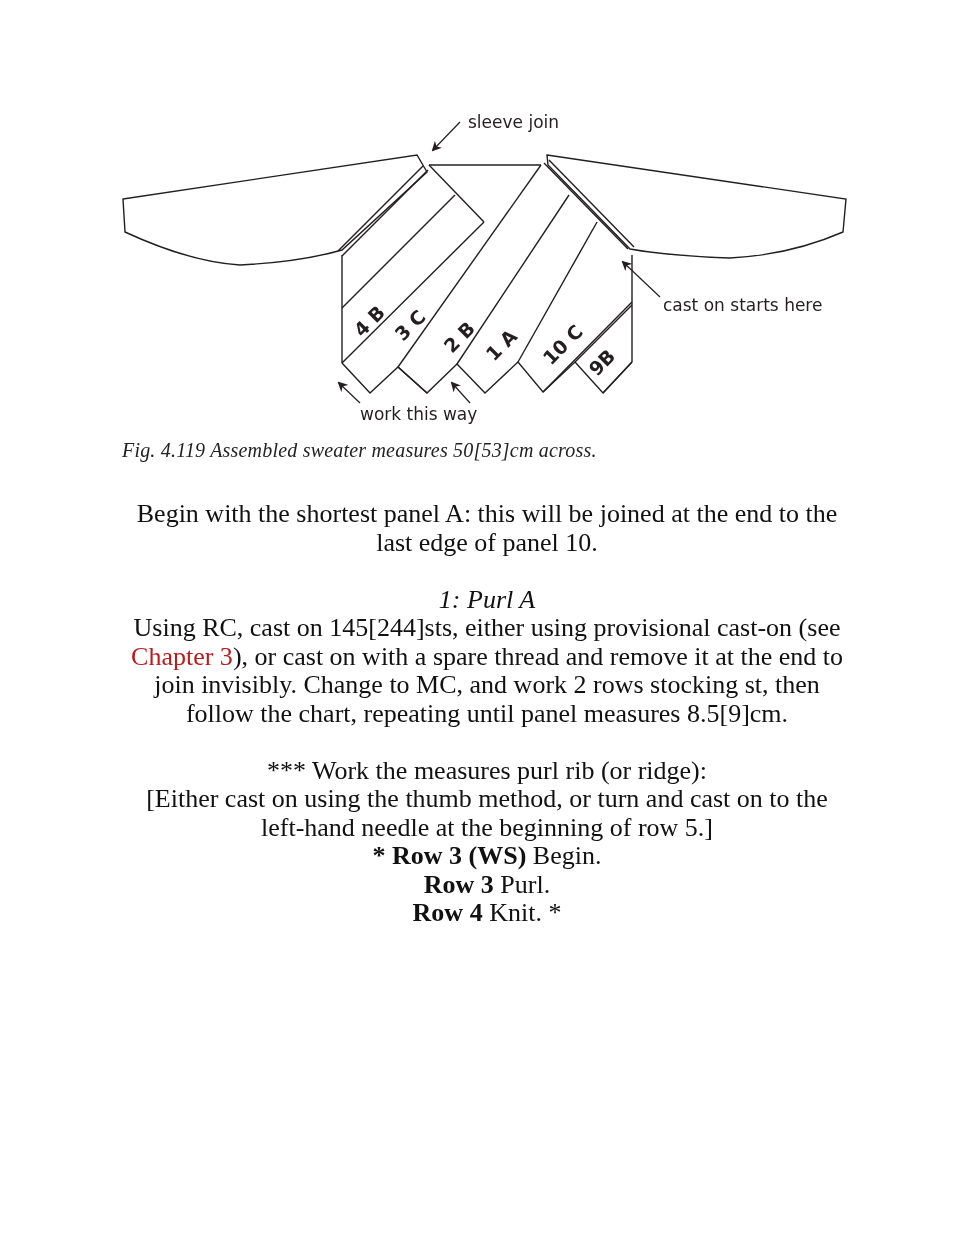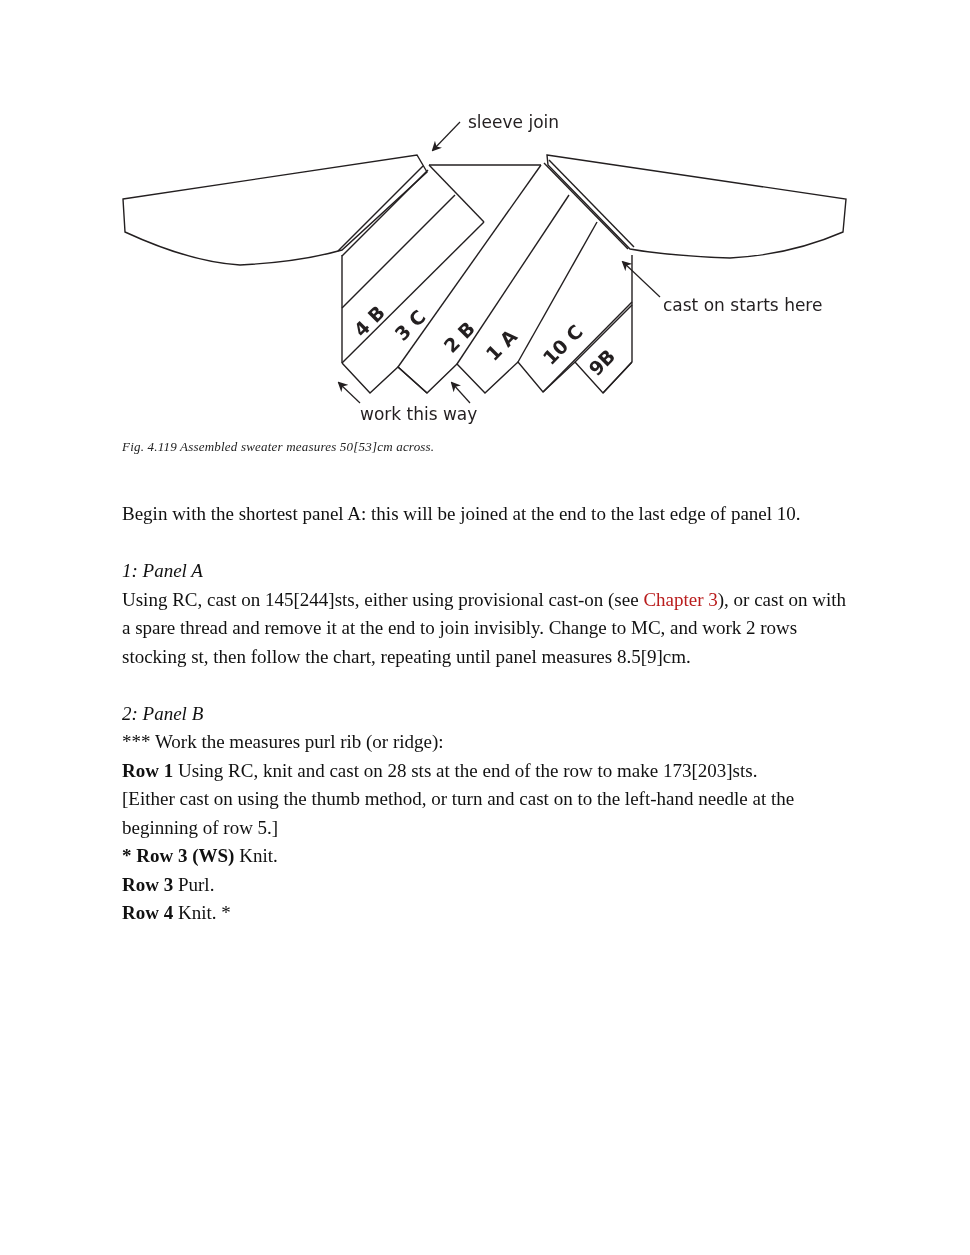--- a/index.html
+++ b/index.html
@@ -1,29 +1,29 @@
 <!DOCTYPE html>
 <html><head>
 <meta charset="utf-8">
 <style>
   html, body { margin: 0; padding: 0; background: #ffffff; }
   body { width: 970px; height: 1255px; position: relative; overflow: hidden; }
-  .page { position: absolute; left: 0; top: 0; width: 970px; height: 1255px; }
+  .page { position: absolute; left: 0; top: 0; width: 970px; height: 1255px; text-align: center; }
   .figure { position: absolute; left: 0; top: 0; width: 970px; height: 440px; }
   .figure svg { position: absolute; left: 0; top: 0; }
   .diag-label { font-family: "DejaVu Sans", sans-serif; font-size: 17px; fill: #231f20; }
   .panel-label { font-family: "DejaVu Sans", sans-serif; font-size: 19px; fill: #231f20; font-weight: bold; }
   .caption {
     position: absolute; left: 122px; top: 439px;
-    font-family: "Liberation Serif", serif; font-style: italic; font-size: 13px;
+    font-family: "Liberation Serif", serif; font-style: italic; font-size: 20px;
     color: #222; letter-spacing: 0.2px; white-space: nowrap;
   }
   .body-text {
     position: absolute; left: 122px; top: 500px; width: 730px;
-    font-family: "Liberation Serif", serif; font-size: 19px; line-height: 28.5px;
+    font-family: "Liberation Serif", serif; font-size: 26px; line-height: 28.5px;
     color: #111;
   }
   .body-text p { margin: 0; }
   .gap { height: 28.5px; }
   .ital { font-style: italic; }
   .bold { font-weight: bold; }
   .link { color: #b91c1c; text-decoration: none; cursor: pointer; }
 </style>
 </head>
 <body>
@@ -88,25 +88,23 @@
       <text class="panel-label" transform="translate(597,377) rotate(-45)">9B</text>
     </svg>
   </div>
 
   <div class="caption">Fig. 4.119 Assembled sweater measures 50[53]cm across.</div>
 
   <div class="body-text">
     <p>Begin with the shortest panel A: this will be joined at the end to the last edge of panel 10.</p>
     <div class="gap"></div>
 
-    <p class="ital">1: Panel A</p>
+    <p class="ital">1: Purl A</p>
     <p><span>Using RC, cast on 145[244]sts, either using provisional cast-on (see </span><a class="link">Chapter 3</a><span>), or cast on with a spare thread and remove it at the end to join invisibly. Change to MC, and work 2 rows stocking st, then follow the chart, repeating until panel measures 8.5[9]cm.</span></p>
     <div class="gap"></div>
 
-    <p class="ital">2: Panel B</p>
     <p>*** Work the measures purl rib (or ridge):</p>
-    <p><span class="bold">Row 1</span><span> Using RC, knit and cast on 28 sts at the end of the row to make 173[203]sts.</span></p>
     <p>[Either cast on using the thumb method, or turn and cast on to the left-hand needle at the beginning of row 5.]</p>
-    <p><span class="bold">* </span><span class="bold">Row 3 (WS)</span><span> Knit.</span></p>
+    <p><span class="bold">* </span><span class="bold">Row 3 (WS)</span><span> Begin.</span></p>
     <p><span class="bold">Row 3</span><span> Purl.</span></p>
     <p><span class="bold">Row 4</span><span> Knit. *</span></p>
   </div>
 </div>
 
 </body></html>

